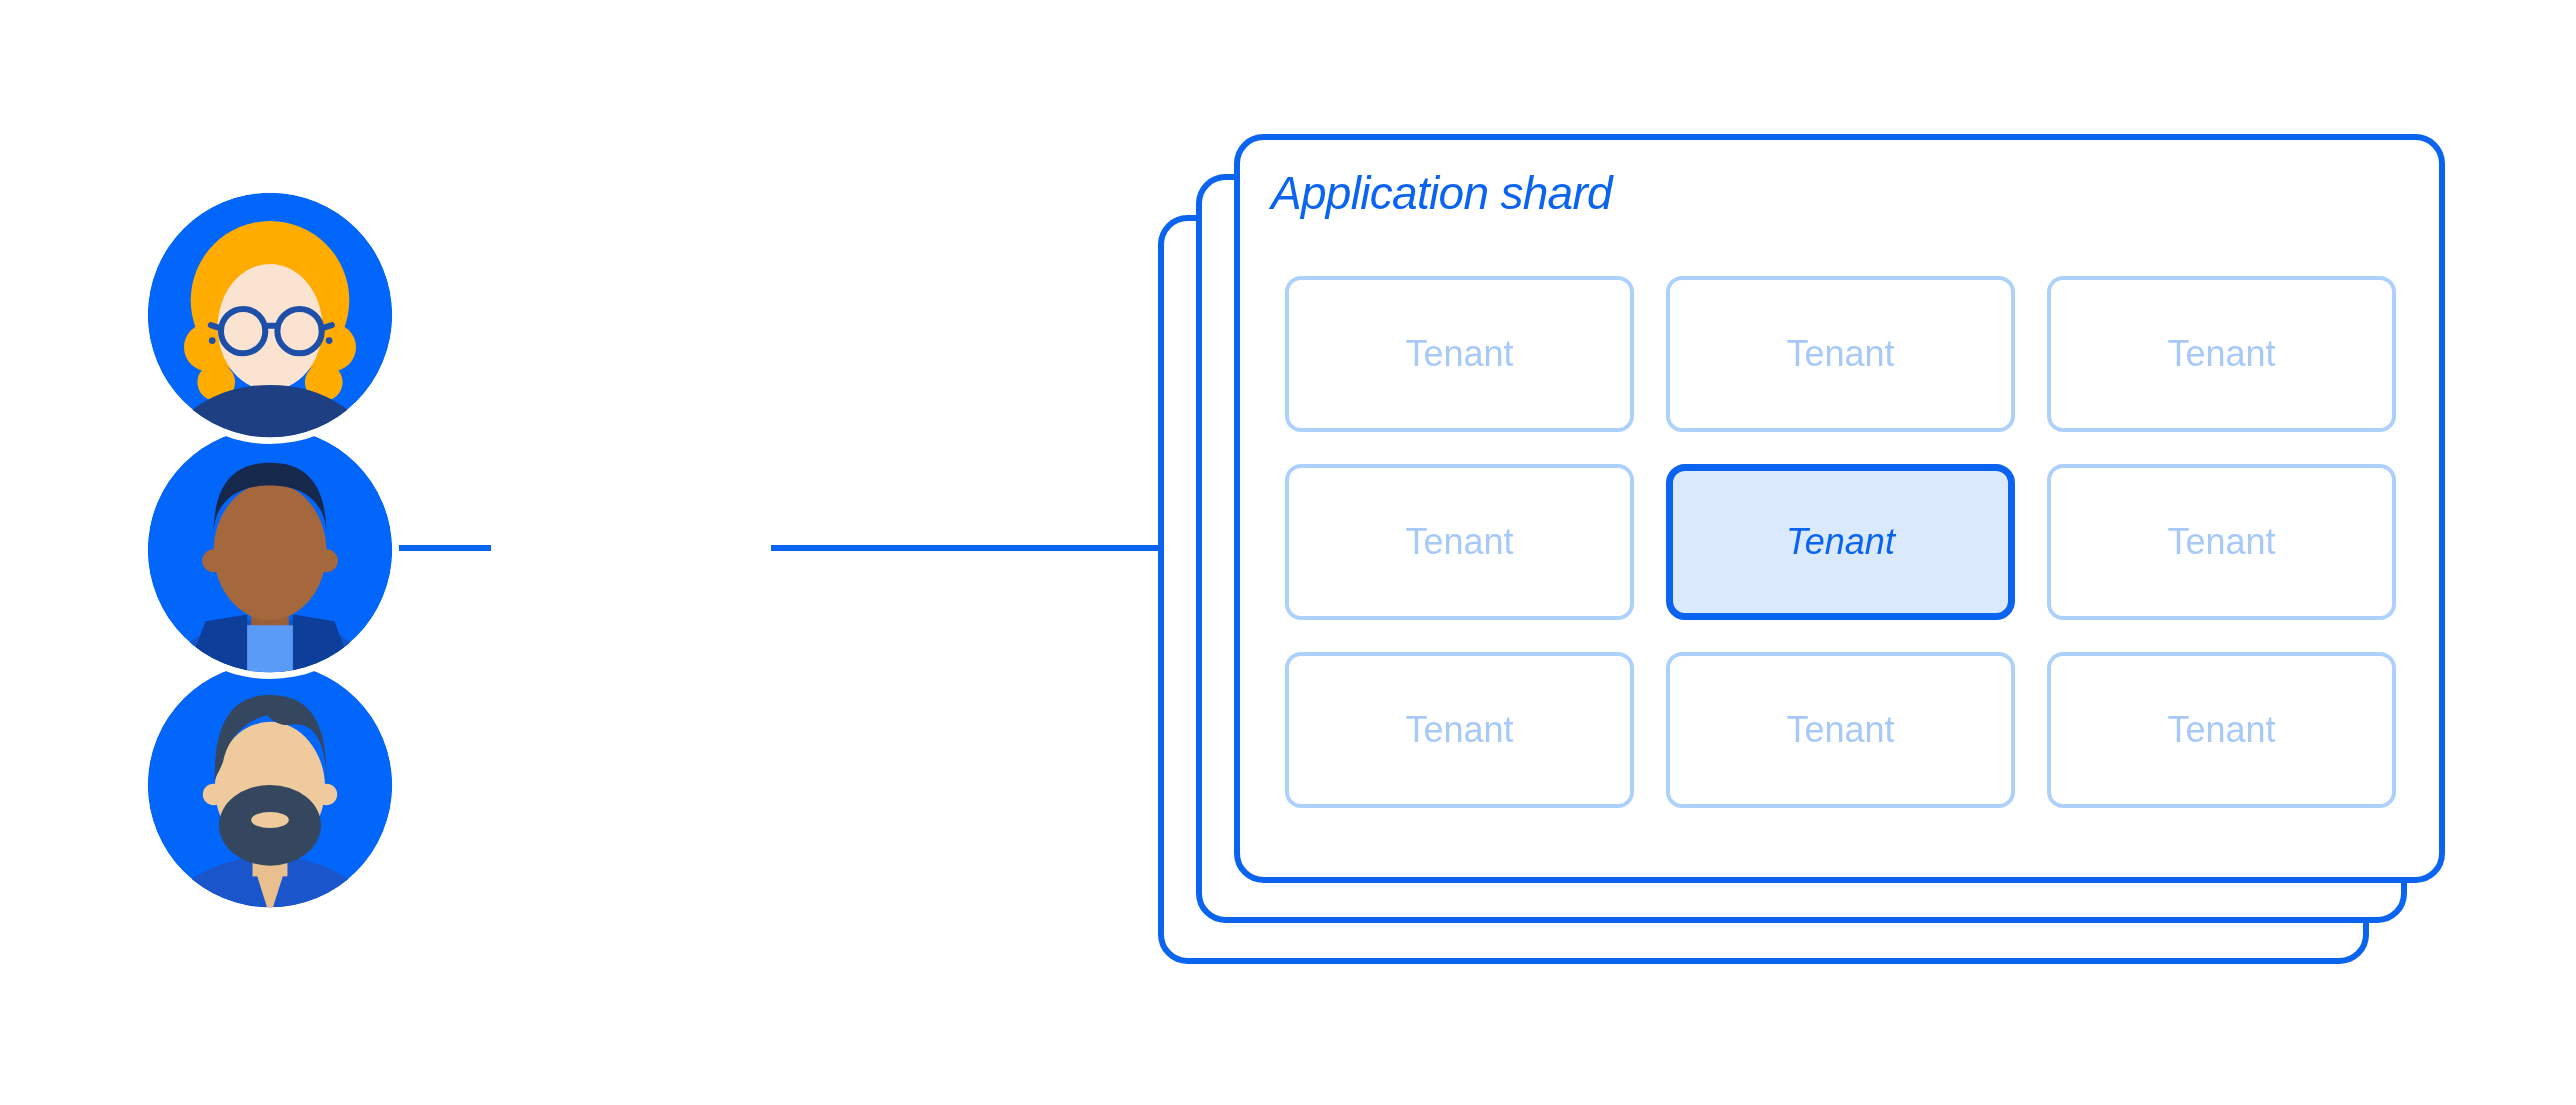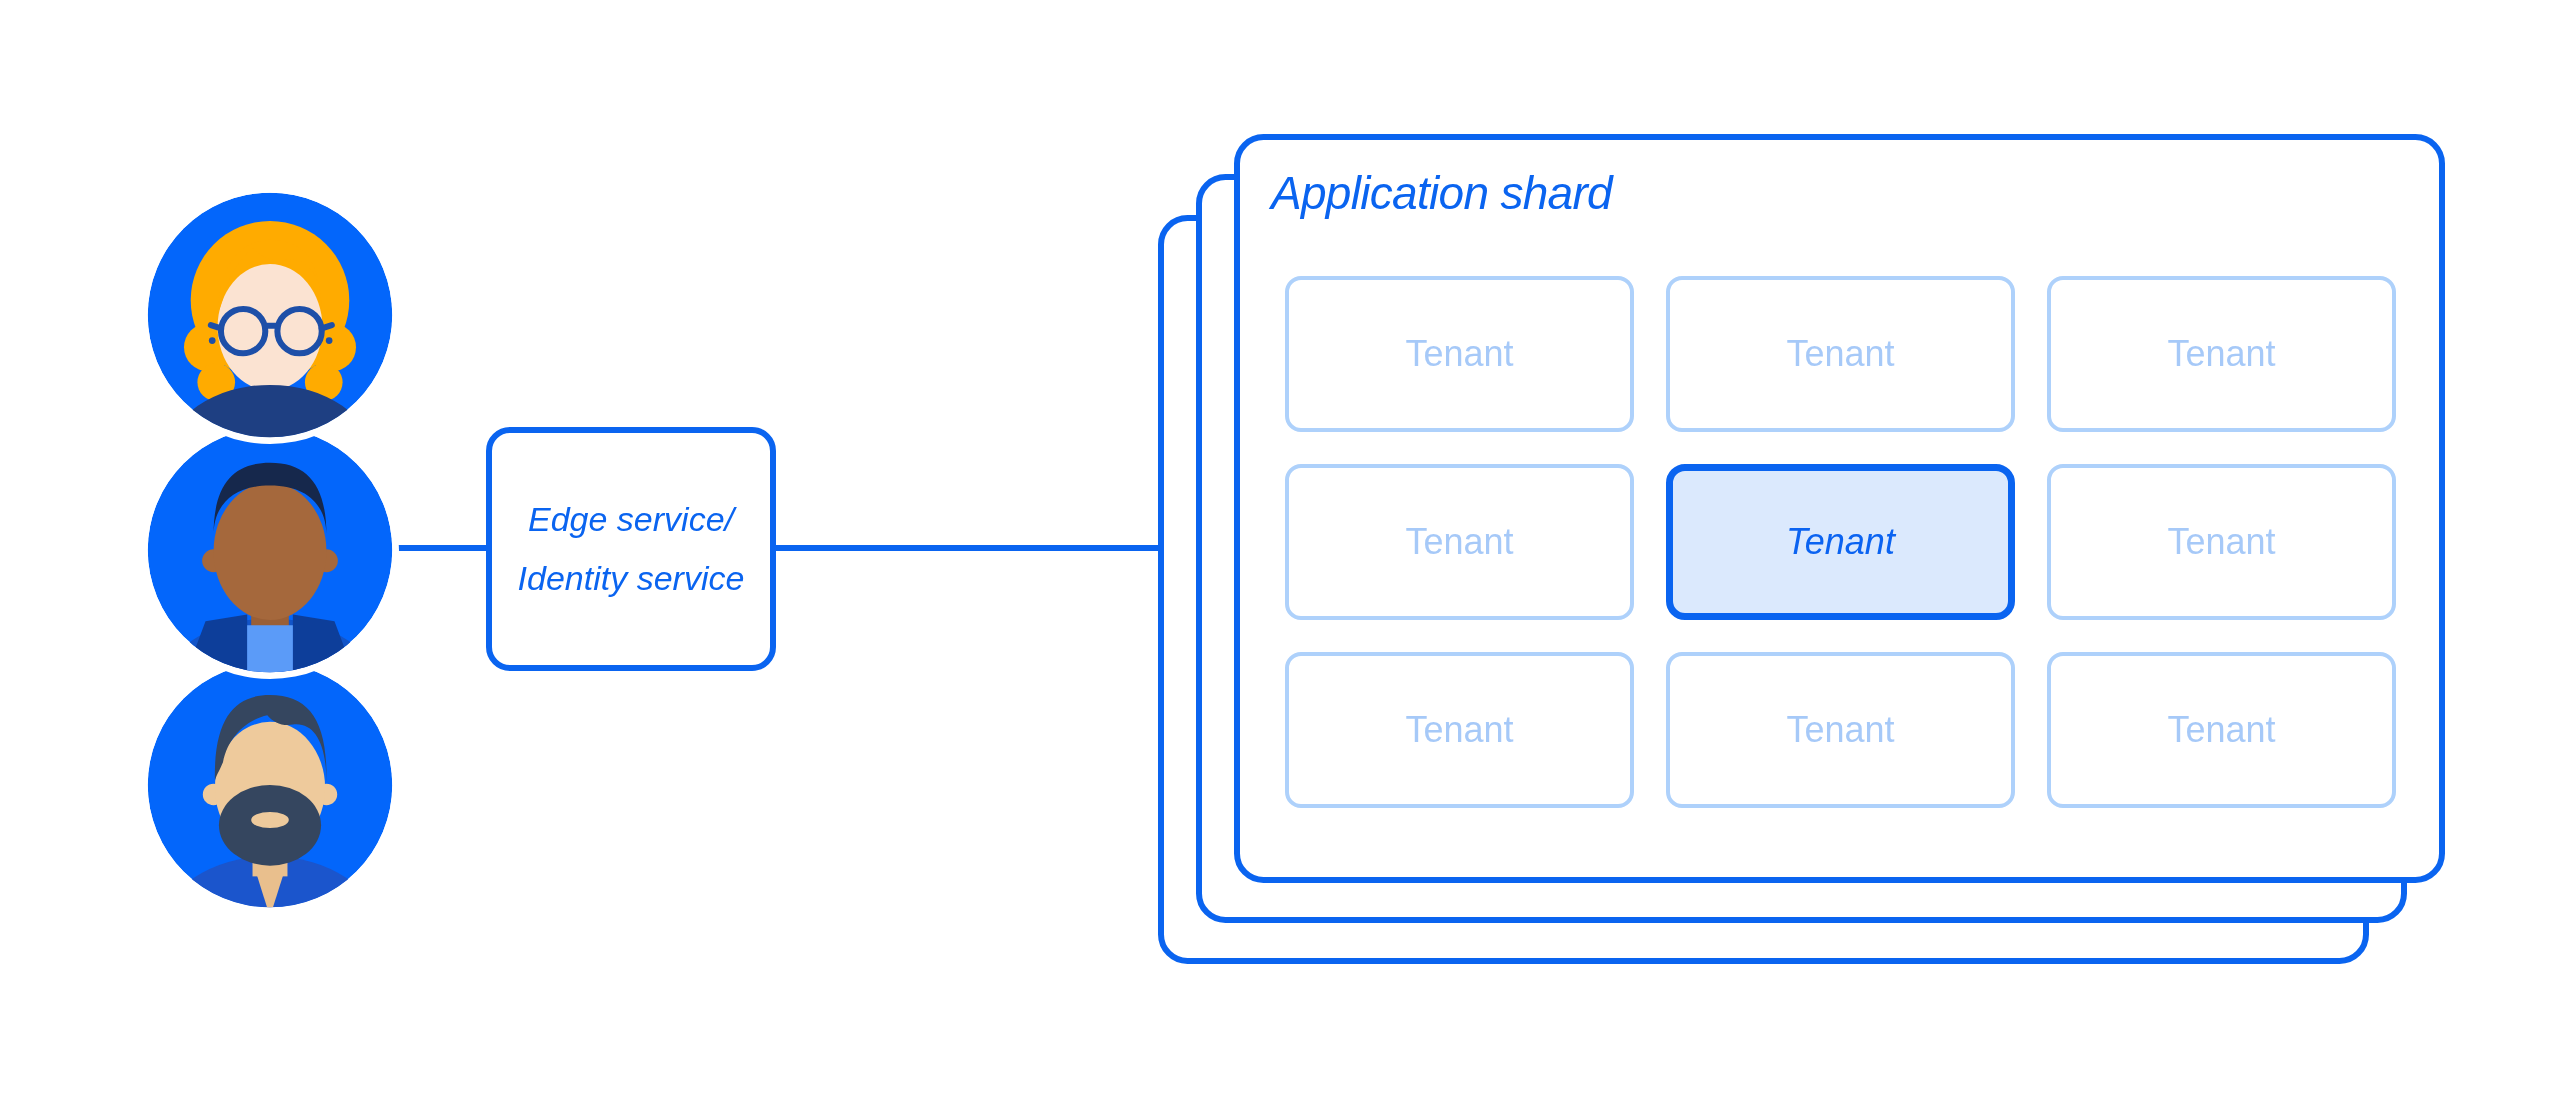--- a/index.html
+++ b/index.html
@@ -140,24 +140,20 @@
           <path d="M185,208 L203,208"></path>
           <path d="M119,212 L104,207"></path>
           <path d="M269,212 L284,207"></path>
         </g>
         <circle cx="106" cy="230" r="5" fill="#1D4FA8"></circle>
         <circle cx="280" cy="230" r="5" fill="#1D4FA8"></circle>
       </g>
     </svg>
   </div>
 
-  <div class="edge-box">
-    <span>Edge service/</span>
-    <span>Identity service</span>
-  </div>
 
   <div class="card" id="card-back"></div>
   <div class="card" id="card-middle"></div>
   <div class="card" id="card-front">
     <div class="shard-title">Application shard</div>
     <div class="tenant-grid">
       <div class="tenant">Tenant</div>
       <div class="tenant">Tenant</div>
       <div class="tenant">Tenant</div>
       <div class="tenant">Tenant</div>

